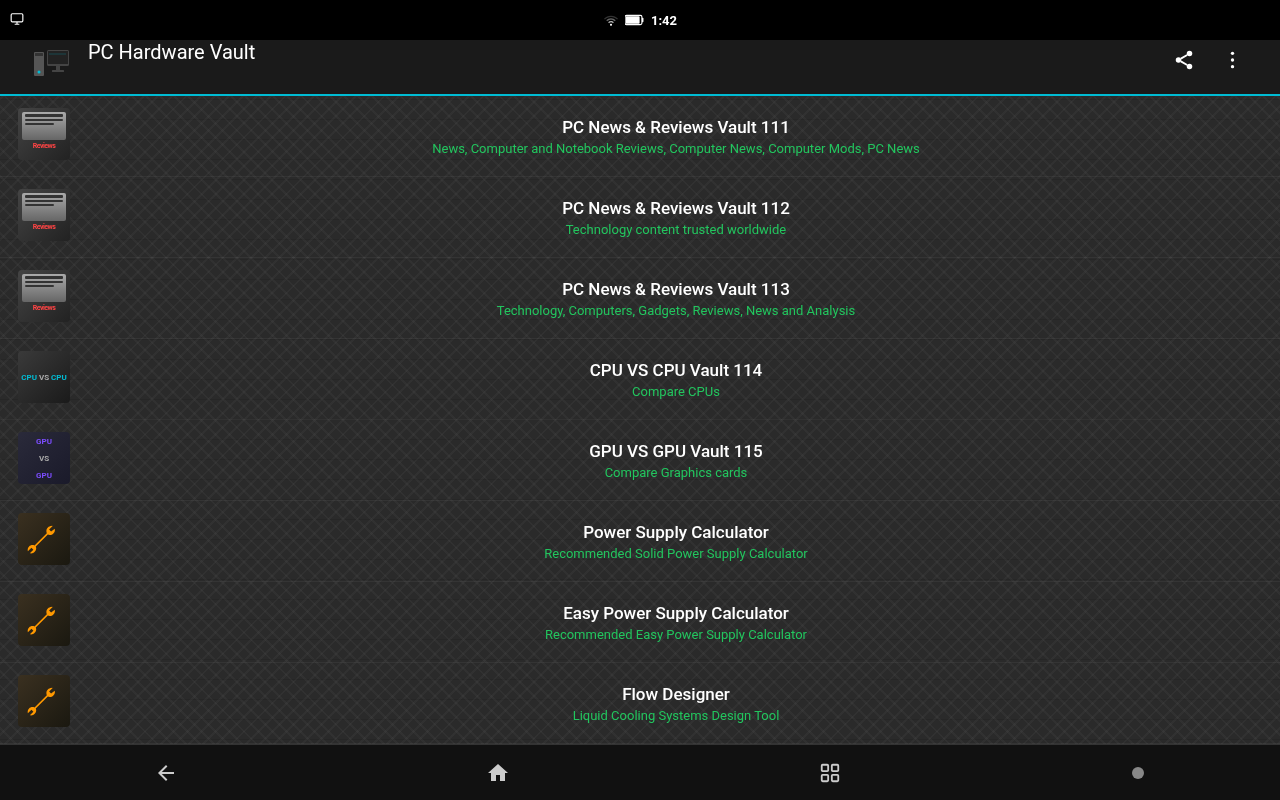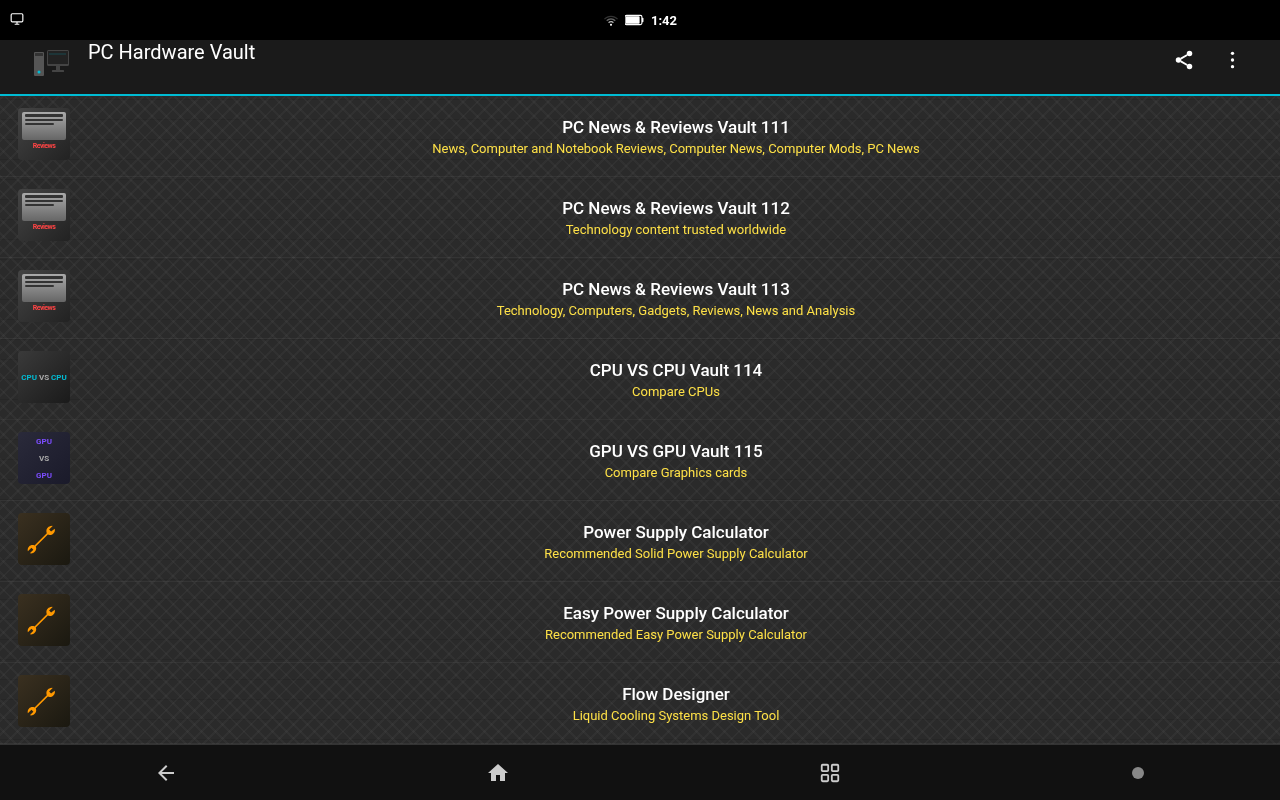--- a/index.html
+++ b/index.html
@@ -160,21 +160,21 @@
     }
 
     .item-title {
       color: white;
       font-size: 17px;
       font-weight: 500;
       margin-bottom: 4px;
     }
 
     .item-subtitle {
-      color: #fde047;
+      color: #22c55e;
       font-size: 13px;
     }
 
     
     .bottom-bar {
       position: absolute;
       bottom: 0;
       left: 0;
       right: 0;
       height: 56px;

